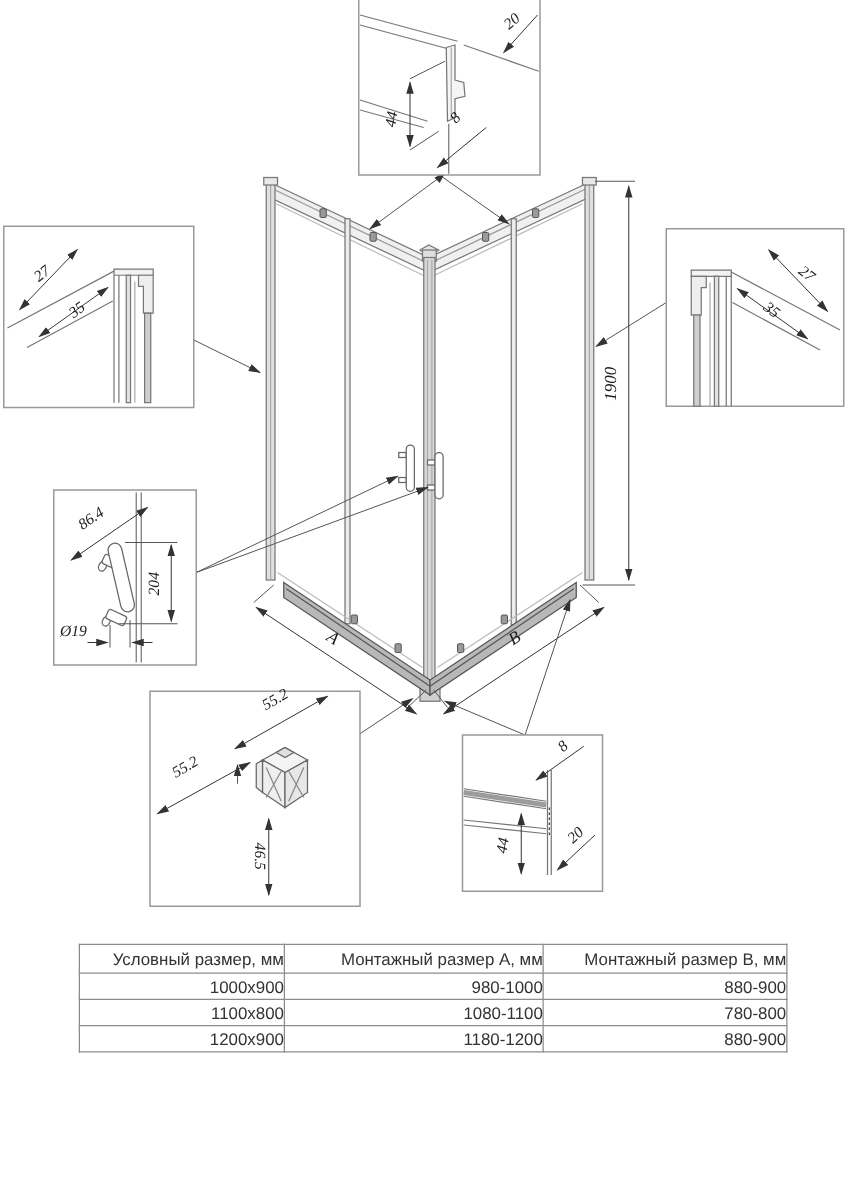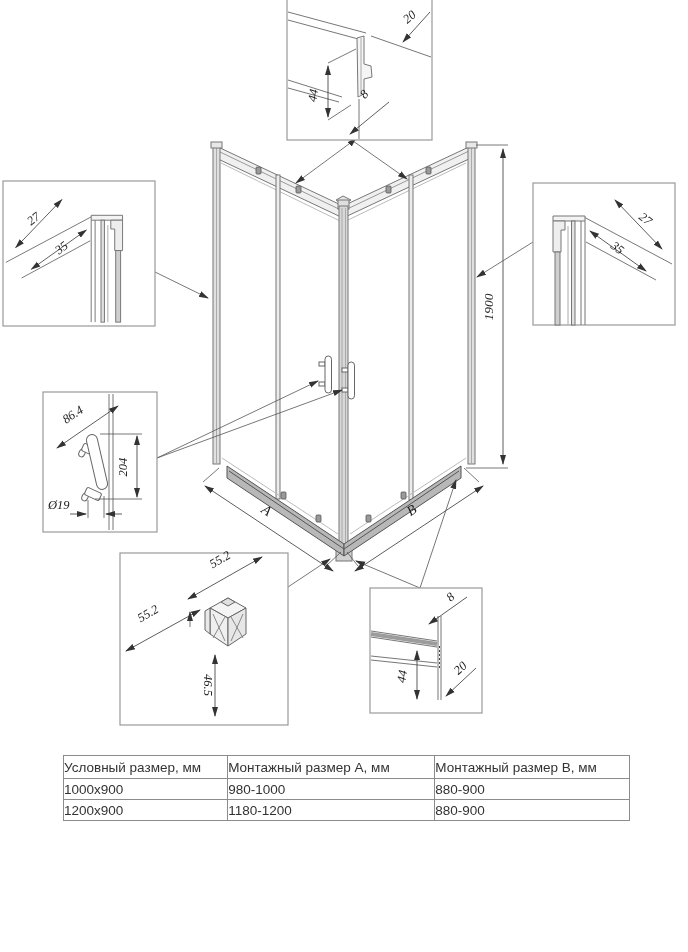--- a/index.html
+++ b/index.html
@@ -4,21 +4,21 @@
 <style>
   html,body{margin:0;padding:0;background:#ffffff;}
   body{width:688px;height:952px;position:relative;font-family:"Liberation Sans",sans-serif;overflow:hidden;}
   .stage{position:absolute;left:0;top:0;width:688px;height:952px;}
   svg{position:absolute;left:0;top:0;}
   svg text{font-family:"Liberation Serif",serif;font-style:italic;fill:#1c1c1c;}
   .dim{font-size:12.5px;}
   .dim-big{font-size:13.5px;}
   .ab{font-size:14px;}
   .size-table{position:absolute;left:63px;top:755px;width:567px;border-collapse:collapse;table-layout:fixed;}
-  .size-table th,.size-table td{border:1px solid #8c8c8c;text-align:left;vertical-align:middle;
+  .size-table th,.size-table td{border:1px solid #8c8c8c;text-align:right;vertical-align:middle;
      font-weight:400;color:#333;padding:0;font-size:13.5px;white-space:nowrap;}
   .size-table th{height:22px;}
   .size-table td{height:20px;}
   col.c1{width:29%;} col.c2{width:36.6%;} col.c3{width:34.4%;}
 </style>
 </head>
 <body>
 
 <div class="stage">
 
@@ -257,20 +257,25 @@
       <th>Монтажный размер B, мм</th>
     </tr>
   </thead>
   <tbody>
     <tr>
       <td>1000x900</td>
       <td>980-1000</td>
       <td>880-900</td>
     </tr>
     <tr>
+      <td>1100x800</td>
+      <td>1080-1100</td>
+      <td>780-800</td>
+    </tr>
+    <tr>
       <td>1200x900</td>
       <td>1180-1200</td>
       <td>880-900</td>
     </tr>
   </tbody>
 </table>
 
 </div>
 
 </body></html>

